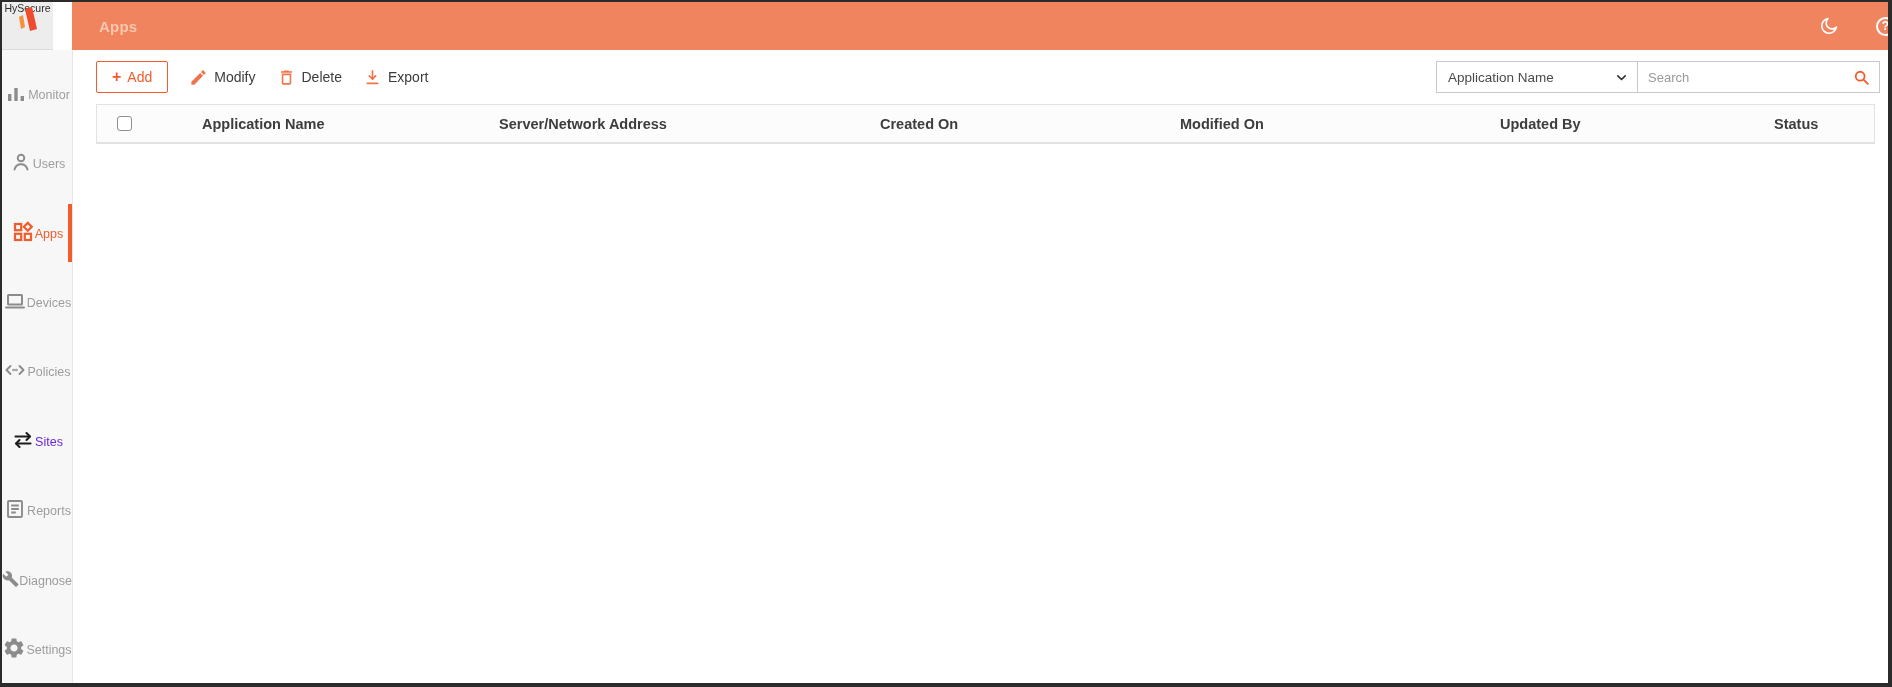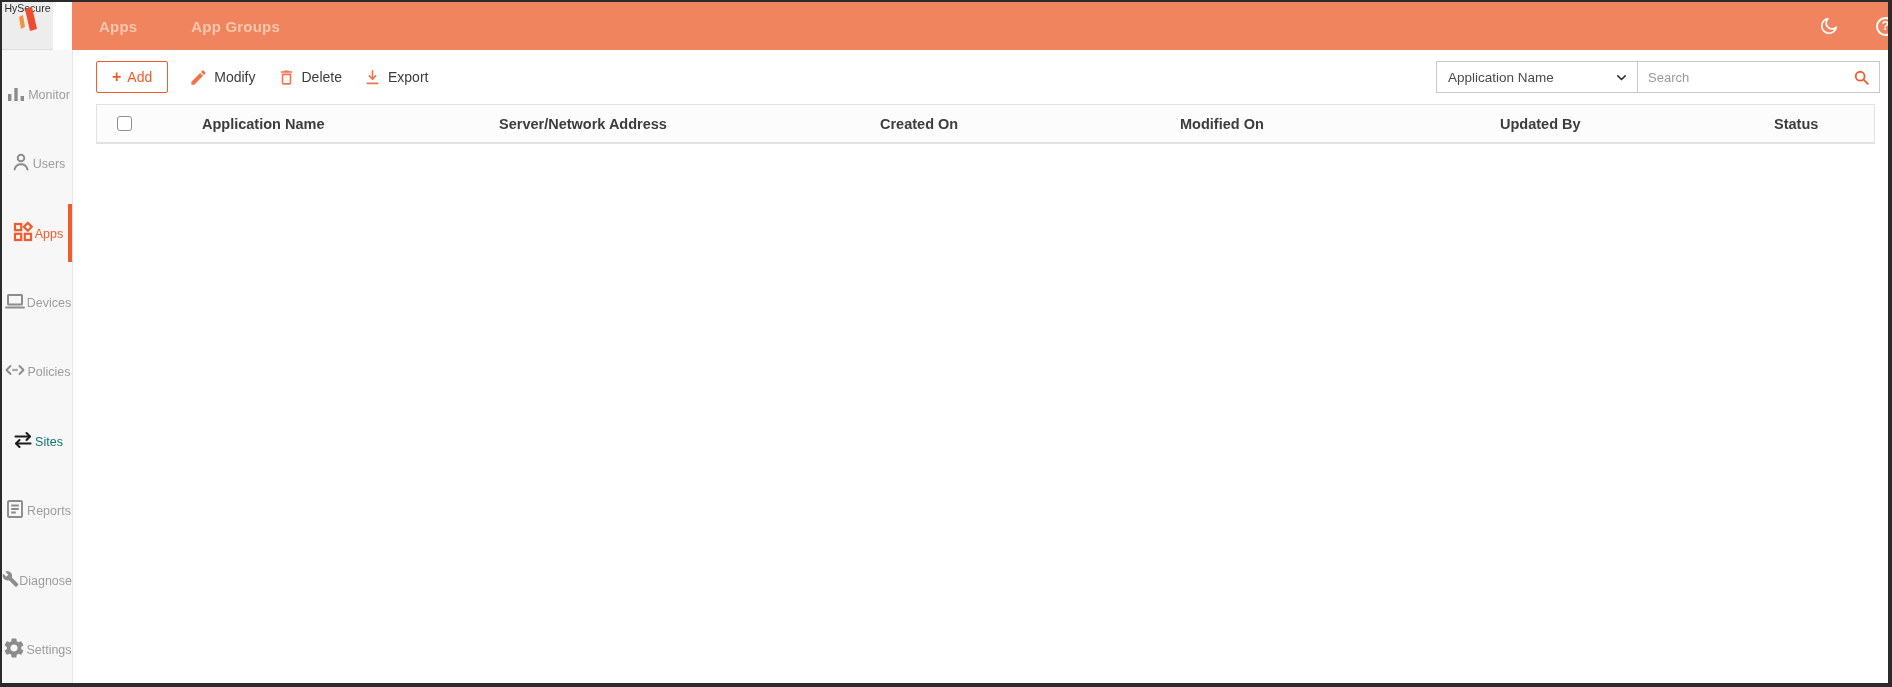--- a/index.html
+++ b/index.html
@@ -34,21 +34,21 @@
              border-right:1px solid #e6e6e6; display:flex; flex-direction:column;
              padding-top:8px; overflow:hidden; z-index:2; }
   .side-item { position:relative; height:72px; display:flex; flex-direction:row;
                align-items:center; justify-content:center; color:#8c8c8c; cursor:pointer; }
   .side-item .icn { width:24px; height:24px; display:block; }
   .side-item .lbl { margin-top:4px; font-size:12.5px; color:#9d9d9d; }
   .side-item.active { color:#F15C2C; }
   .side-item.active .lbl { color:#F15C2C; }
   .side-item.active .ind { position:absolute; right:0; top:7px; width:4px; height:58px; background:#F15C2C; }
   .side-item.dark { color:#1c1c1c; }
-  .side-item.dark .lbl { color:#0f766e; }
+  .side-item.dark .lbl { color:#6d28d9; }
 
   
   .content { position:absolute; left:72px; top:48px; right:0; bottom:0; background:#fff; }
 
   .toolbar { height:54px; display:flex; align-items:center; padding-left:22px; padding-right:8px; }
   .btn-add { display:flex; align-items:center; gap:6px; background:#fff; border:1px solid #F15C2C;
              border-radius:2px; color:#F15C2C; font-size:14px; padding:7px 15px; cursor:pointer;
              font-family:inherit; }
   .btn-add .plus { font-size:16px; font-weight:bold; line-height:12px; }
   .tbtn { display:flex; align-items:center; gap:6px; background:none; border:none; cursor:pointer;
@@ -78,21 +78,20 @@
   .check { font-size:17px; color:#9b9b9b; margin-left:6px; }
 </style>
 </head>
 <body>
 
 <div class="page">
 
   <header class="topbar">
     <div class="tabs">
       <div class="tab">Apps</div>
-      <div class="tab">App Groups</div>
     </div>
     <div class="topbar-right">
       <svg class="icon-moon" viewBox="0 0 24 24" fill="none" stroke="currentColor" stroke-width="1.8" stroke-linejoin="round">
         <path d="M20 13.2A8 8 0 1 1 10.8 4a6.4 6.4 0 0 0 9.2 9.2z"></path>
       </svg>
       <span class="icon-help">
         <span>?</span>
       </span>
     </div>
   </header>

